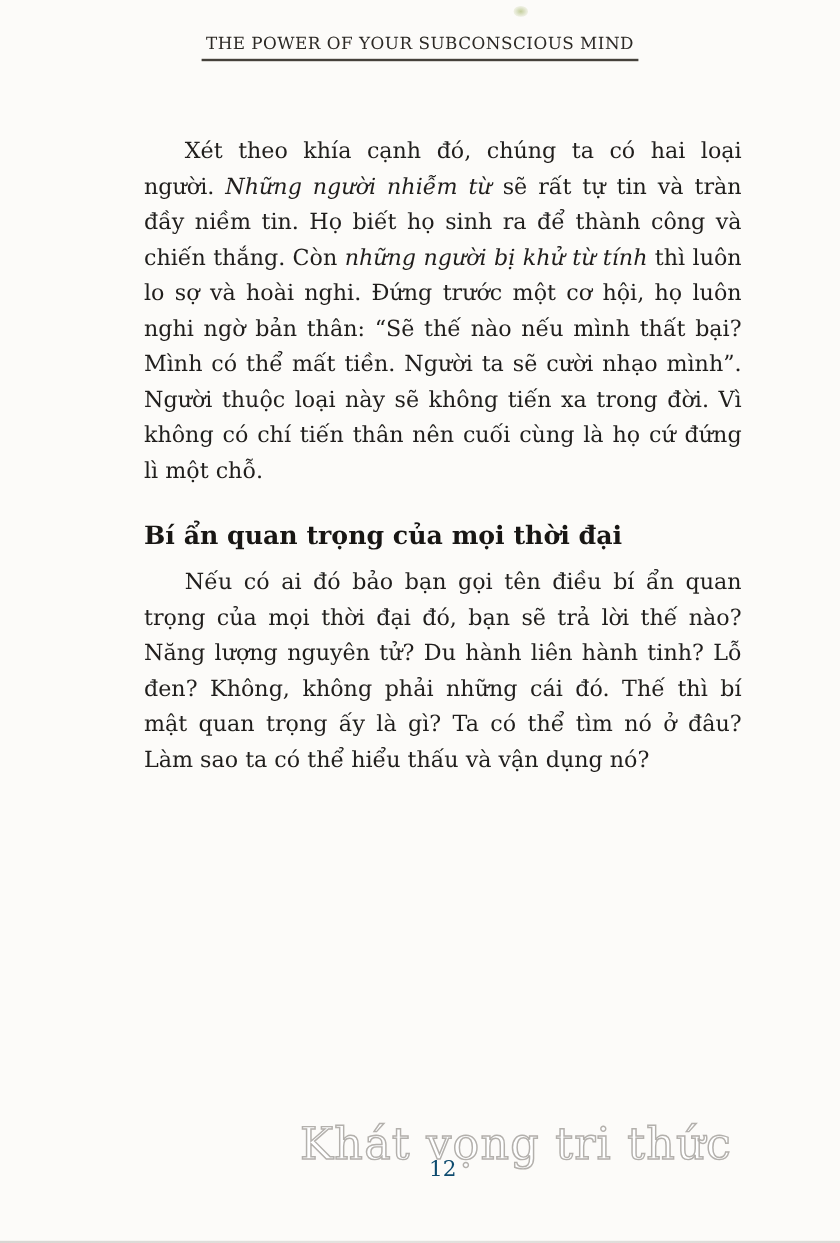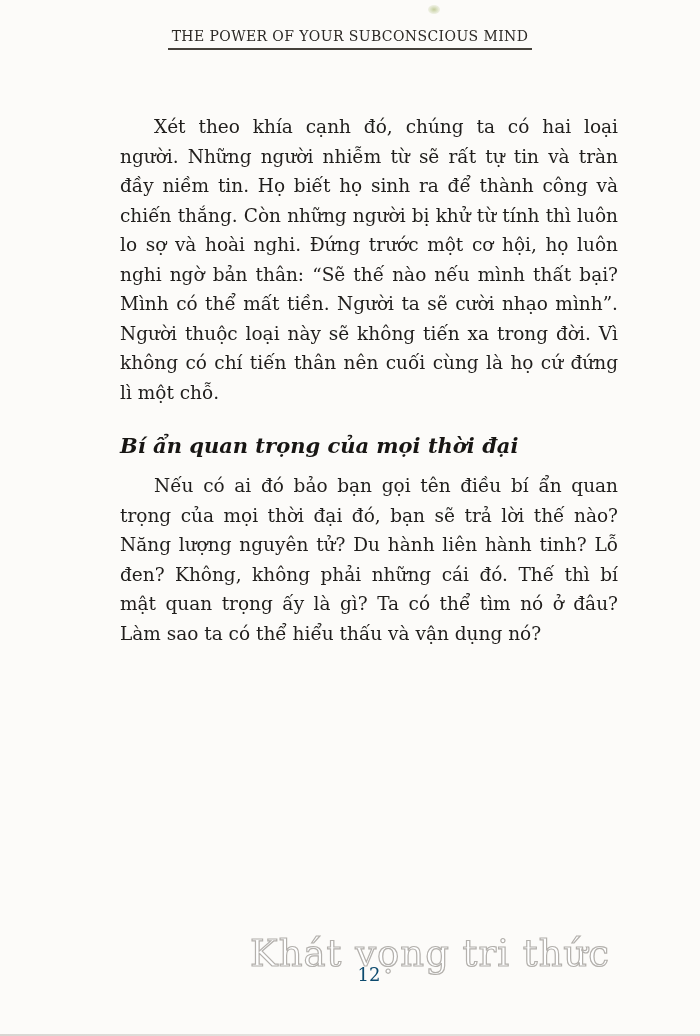--- a/index.html
+++ b/index.html
@@ -31,30 +31,29 @@
   
   .content{
     position:absolute;
     left:120px;top:112px;width:498px;
     font-size:18.5px;
     line-height:29.5px;
     text-align:justify;
     color:#201e1c;
   }
   .content p{margin:0 0 14px 0;text-indent:34px;}
-  .it{}
+  .it{font-style:italic;}
   h2.section-heading{
     margin:24px 0 10px 0;
     font-size:21px;
     line-height:30px;
     font-weight:bold;
     color:#181614;
     text-align:left;
     text-indent:0;
-    font-style:italic;
   }
 
   
   .wm{
     position:absolute;
     color:#ffffff;
     -webkit-text-stroke:1.5px #b3b0ac;
     text-stroke:1.5px #b3b0ac;
     white-space:nowrap;
     user-select:none;

